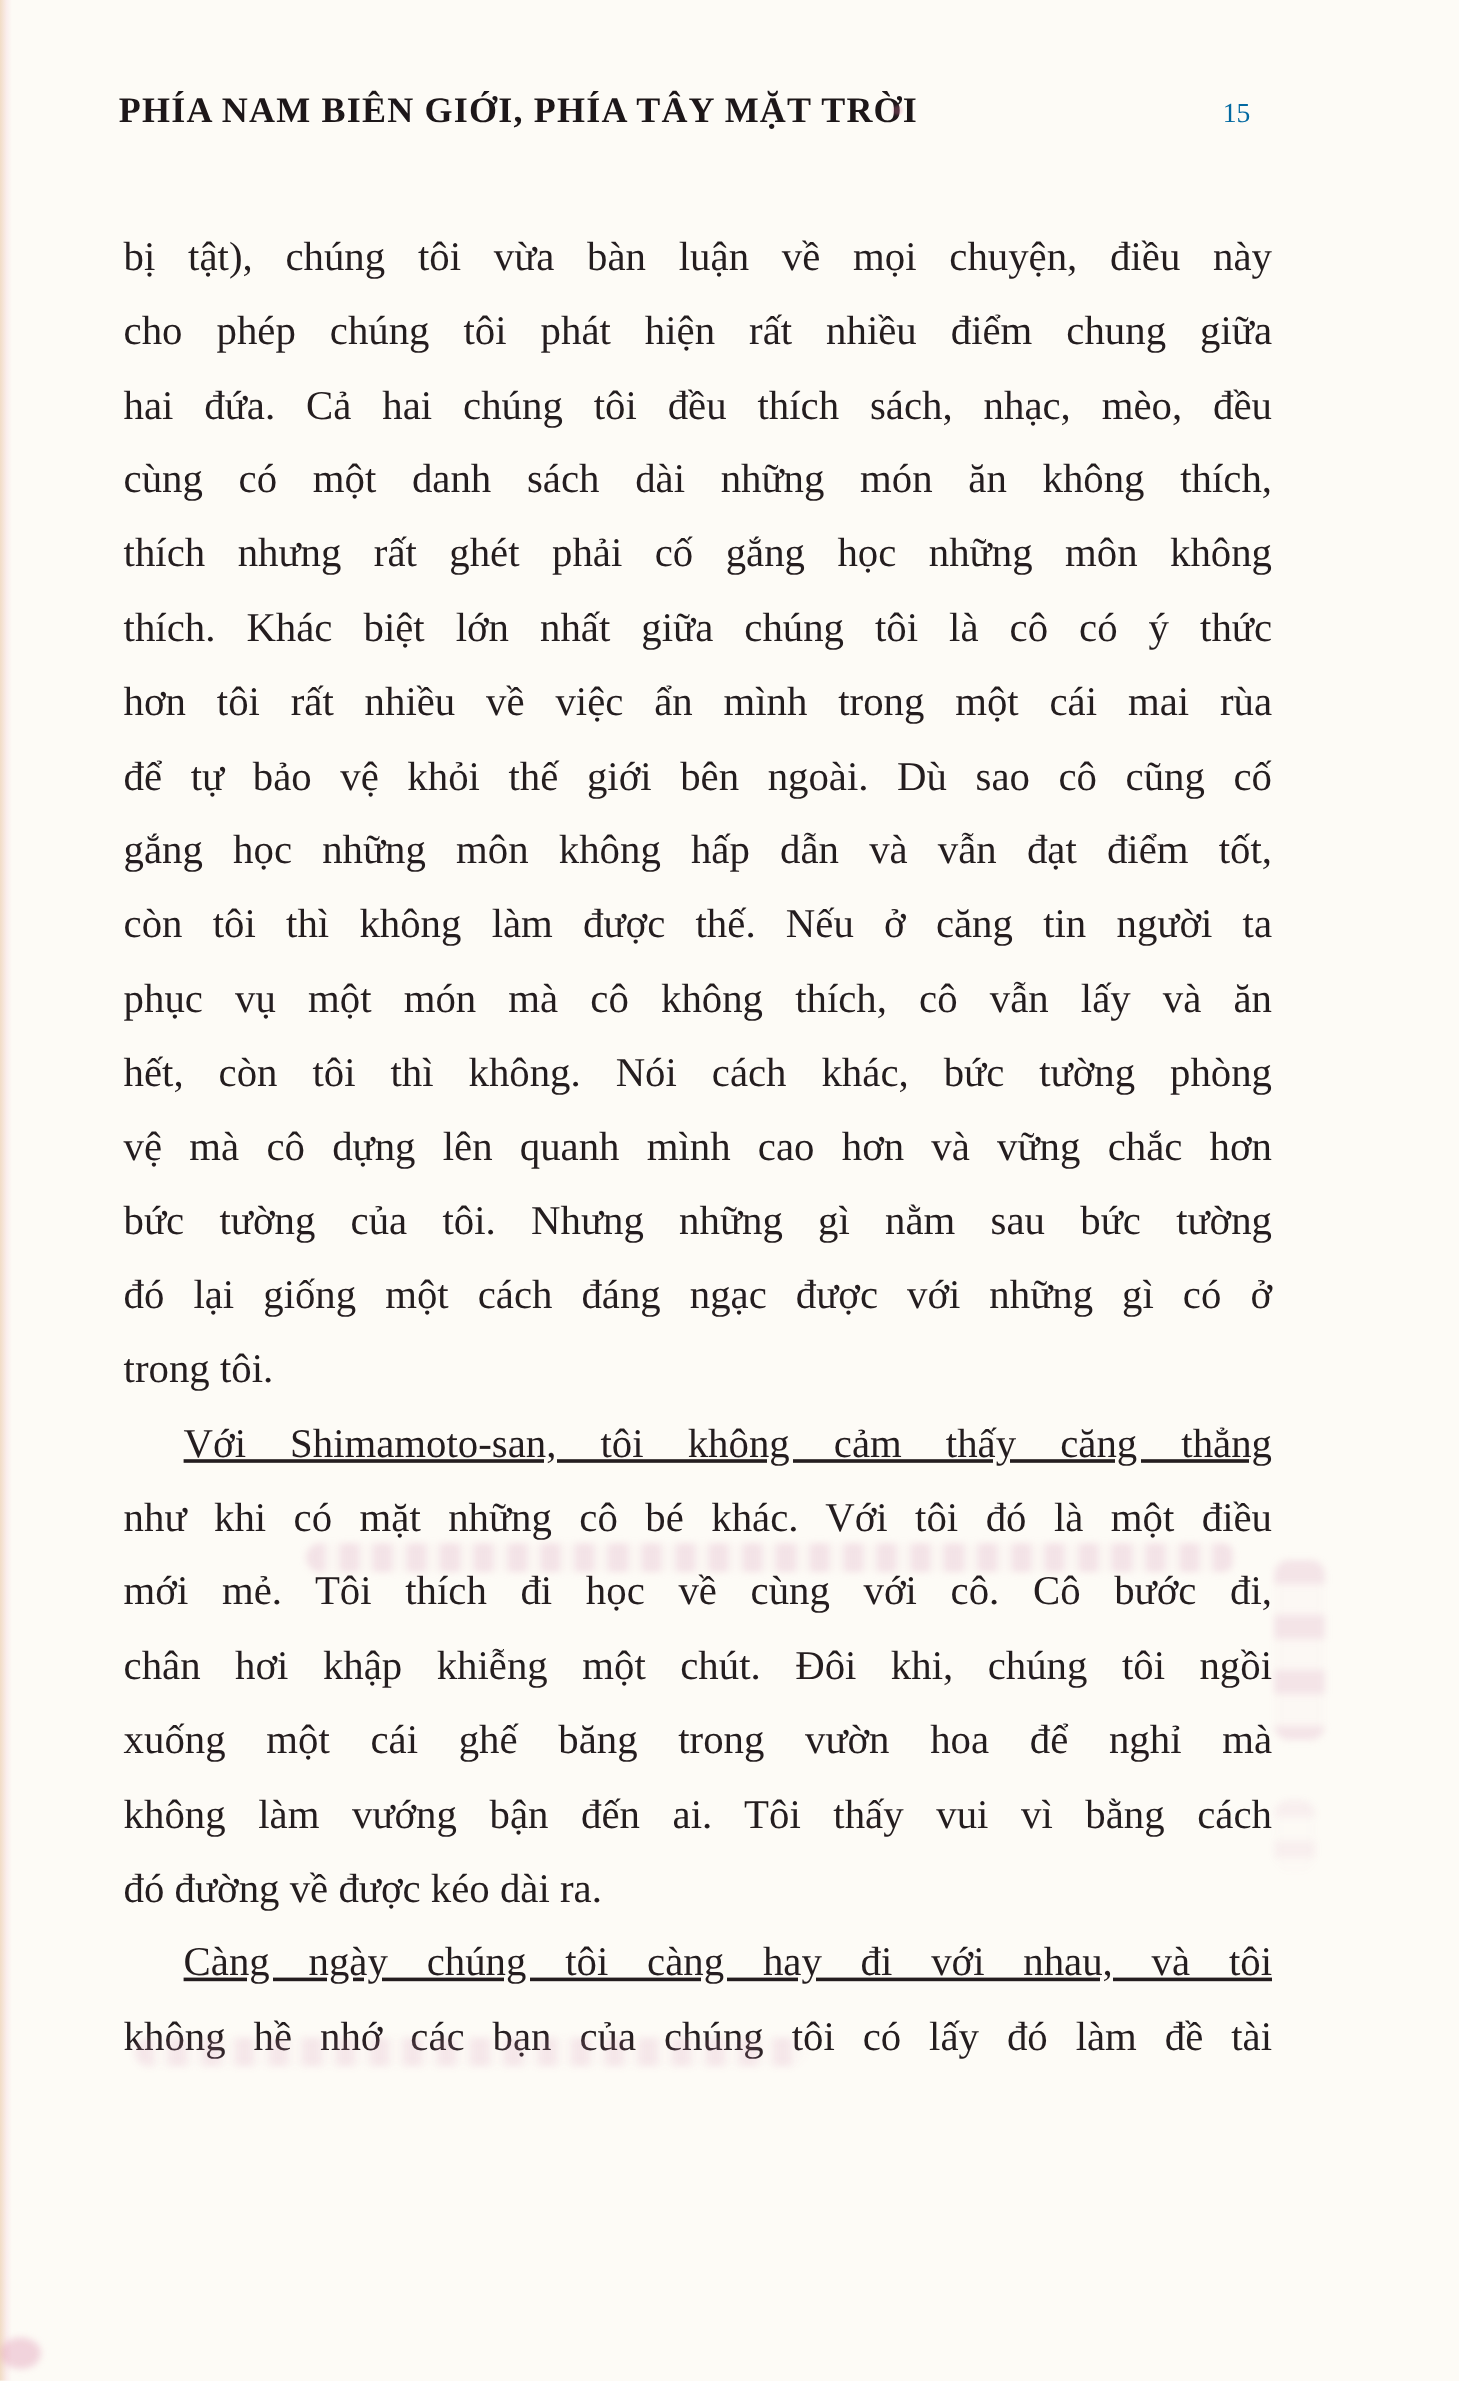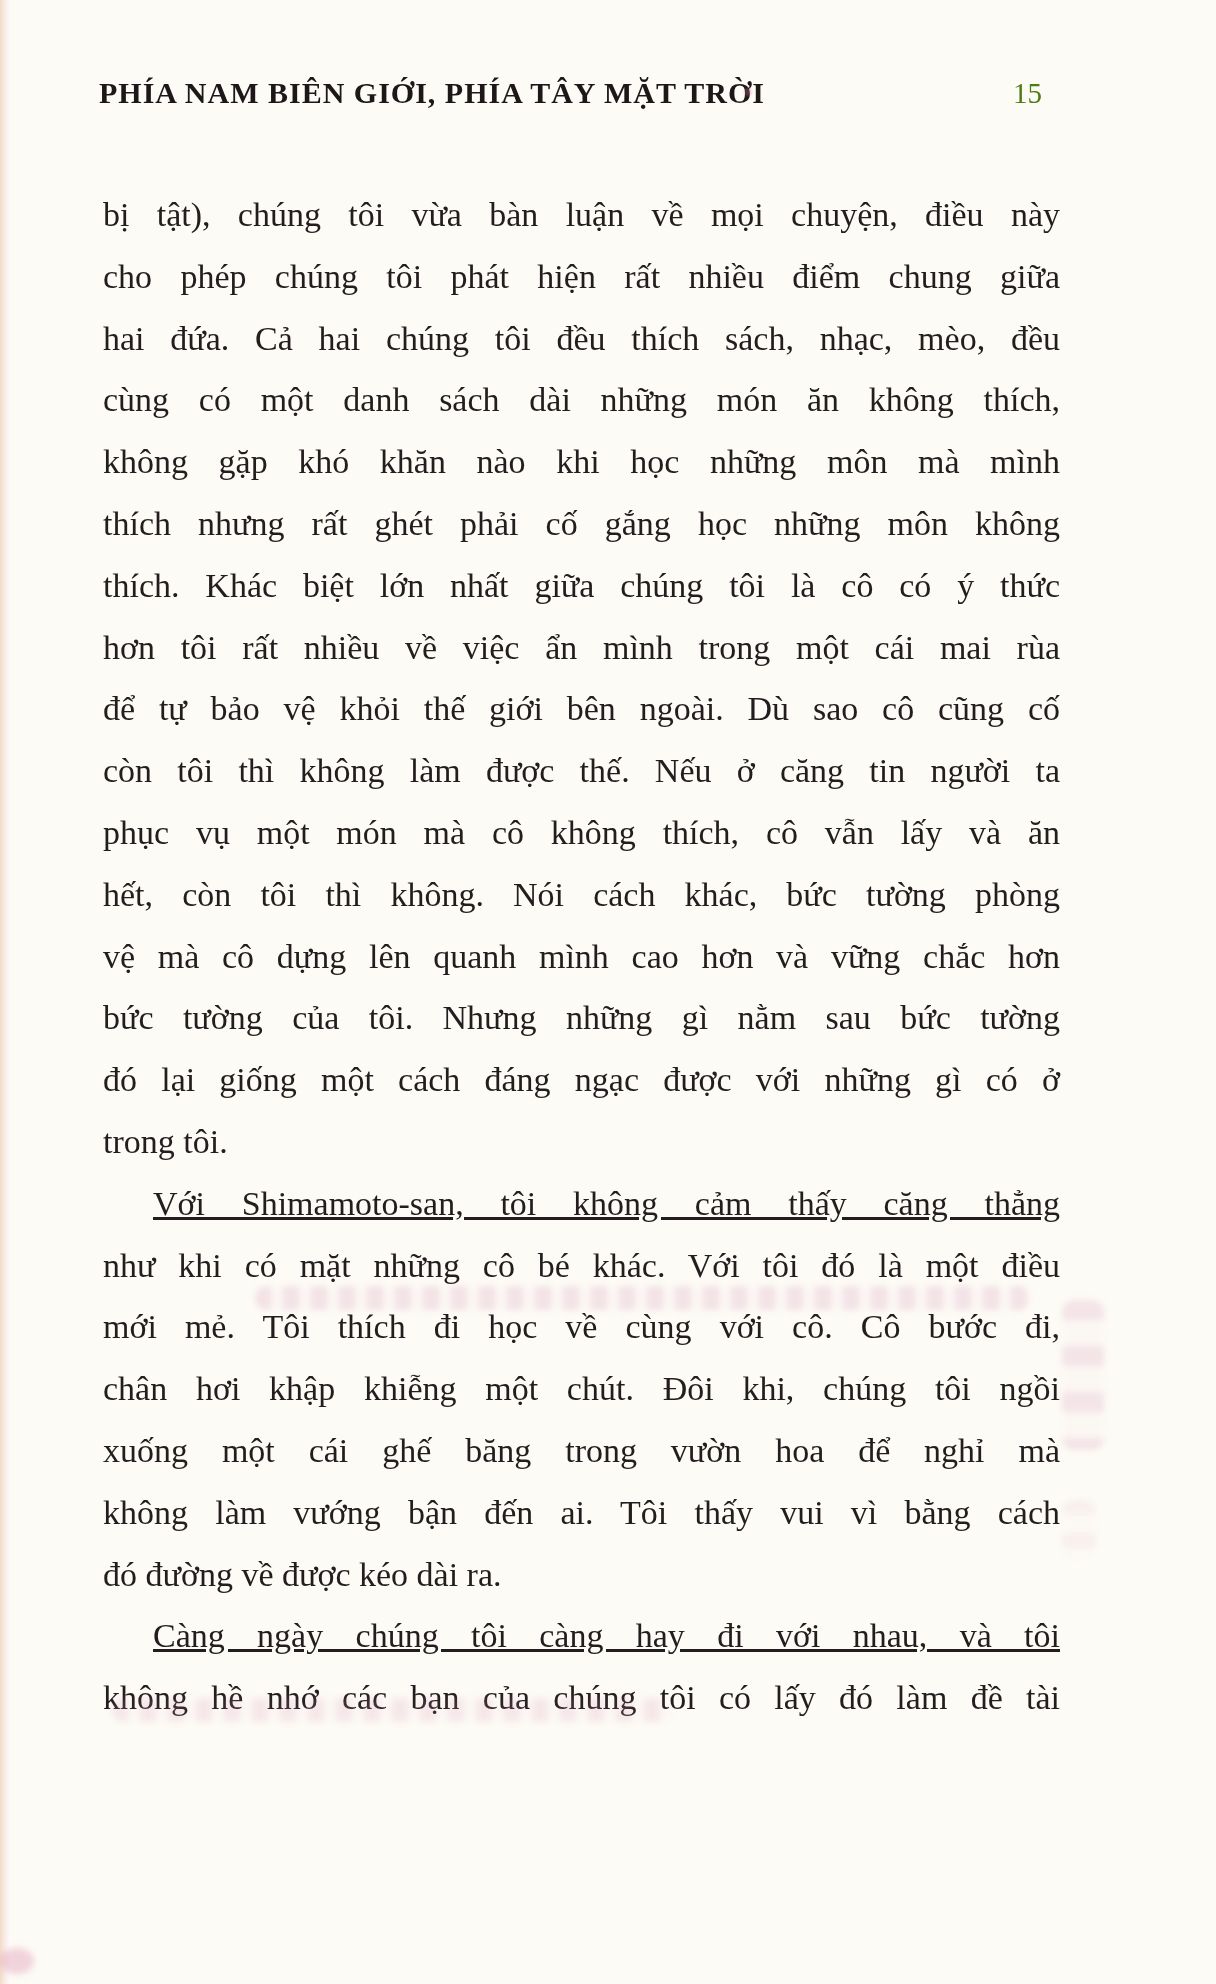--- a/index.html
+++ b/index.html
@@ -22,21 +22,21 @@
   }
 
   .header-row {
     position: absolute; left: 99px; top: 76px; width: 957px;
     display: flex; justify-content: space-between; align-items: baseline;
   }
   .header-title {
     font-size: 30px; font-weight: 700; letter-spacing: 1px;
     white-space: nowrap; color: #1d1719;
   }
-  .page-num { font-size: 29px; padding-right: 14px; color: #4d7c0f; }
+  .page-num { font-size: 23px; padding-right: 14px; color: #0369a1; }
 
   .body-text {
     position: absolute; left: 103px; top: 184px; width: 957px;
     font-size: 34px; line-height: 61.8px;
   }
   .ln { text-align: justify; text-align-last: justify; }
   .ln.end { text-align-last: left; }
   .ln.indent { text-indent: 50px; text-decoration: underline; }
 
   
@@ -70,25 +70,25 @@
   <div class="header-row">
     <span class="header-title">PHÍA NAM BIÊN GIỚI, PHÍA TÂY MẶT TRỜI</span>
     <span class="page-num">15</span>
   </div>
 
   <div class="body-text">
     <div class="ln">bị tật), chúng tôi vừa bàn luận về mọi chuyện, điều này</div>
     <div class="ln">cho phép chúng tôi phát hiện rất nhiều điểm chung giữa</div>
     <div class="ln">hai đứa. Cả hai chúng tôi đều thích sách, nhạc, mèo, đều</div>
     <div class="ln">cùng có một danh sách dài những món ăn không thích,</div>
-    <div class="ln">không gặp khó khăn nào khi học những môn mà mình</div>
     <div class="ln">thích nhưng rất ghét phải cố gắng học những môn không</div>
     <div class="ln">thích. Khác biệt lớn nhất giữa chúng tôi là cô có ý thức</div>
     <div class="ln">hơn tôi rất nhiều về việc ẩn mình trong một cái mai rùa</div>
     <div class="ln">để tự bảo vệ khỏi thế giới bên ngoài. Dù sao cô cũng cố</div>
+    <div class="ln">gắng học những môn không hấp dẫn và vẫn đạt điểm tốt,</div>
     <div class="ln">còn tôi thì không làm được thế. Nếu ở căng tin người ta</div>
     <div class="ln">phục vụ một món mà cô không thích, cô vẫn lấy và ăn</div>
     <div class="ln">hết, còn tôi thì không. Nói cách khác, bức tường phòng</div>
     <div class="ln">vệ mà cô dựng lên quanh mình cao hơn và vững chắc hơn</div>
     <div class="ln">bức tường của tôi. Nhưng những gì nằm sau bức tường</div>
     <div class="ln">đó lại giống một cách đáng ngạc được với những gì có ở</div>
     <div class="ln end">trong tôi.</div>
     <div class="ln indent">Với Shimamoto-san, tôi không cảm thấy căng thẳng</div>
     <div class="ln">như khi có mặt những cô bé khác. Với tôi đó là một điều</div>
     <div class="ln">mới mẻ. Tôi thích đi học về cùng với cô. Cô bước đi,</div>

